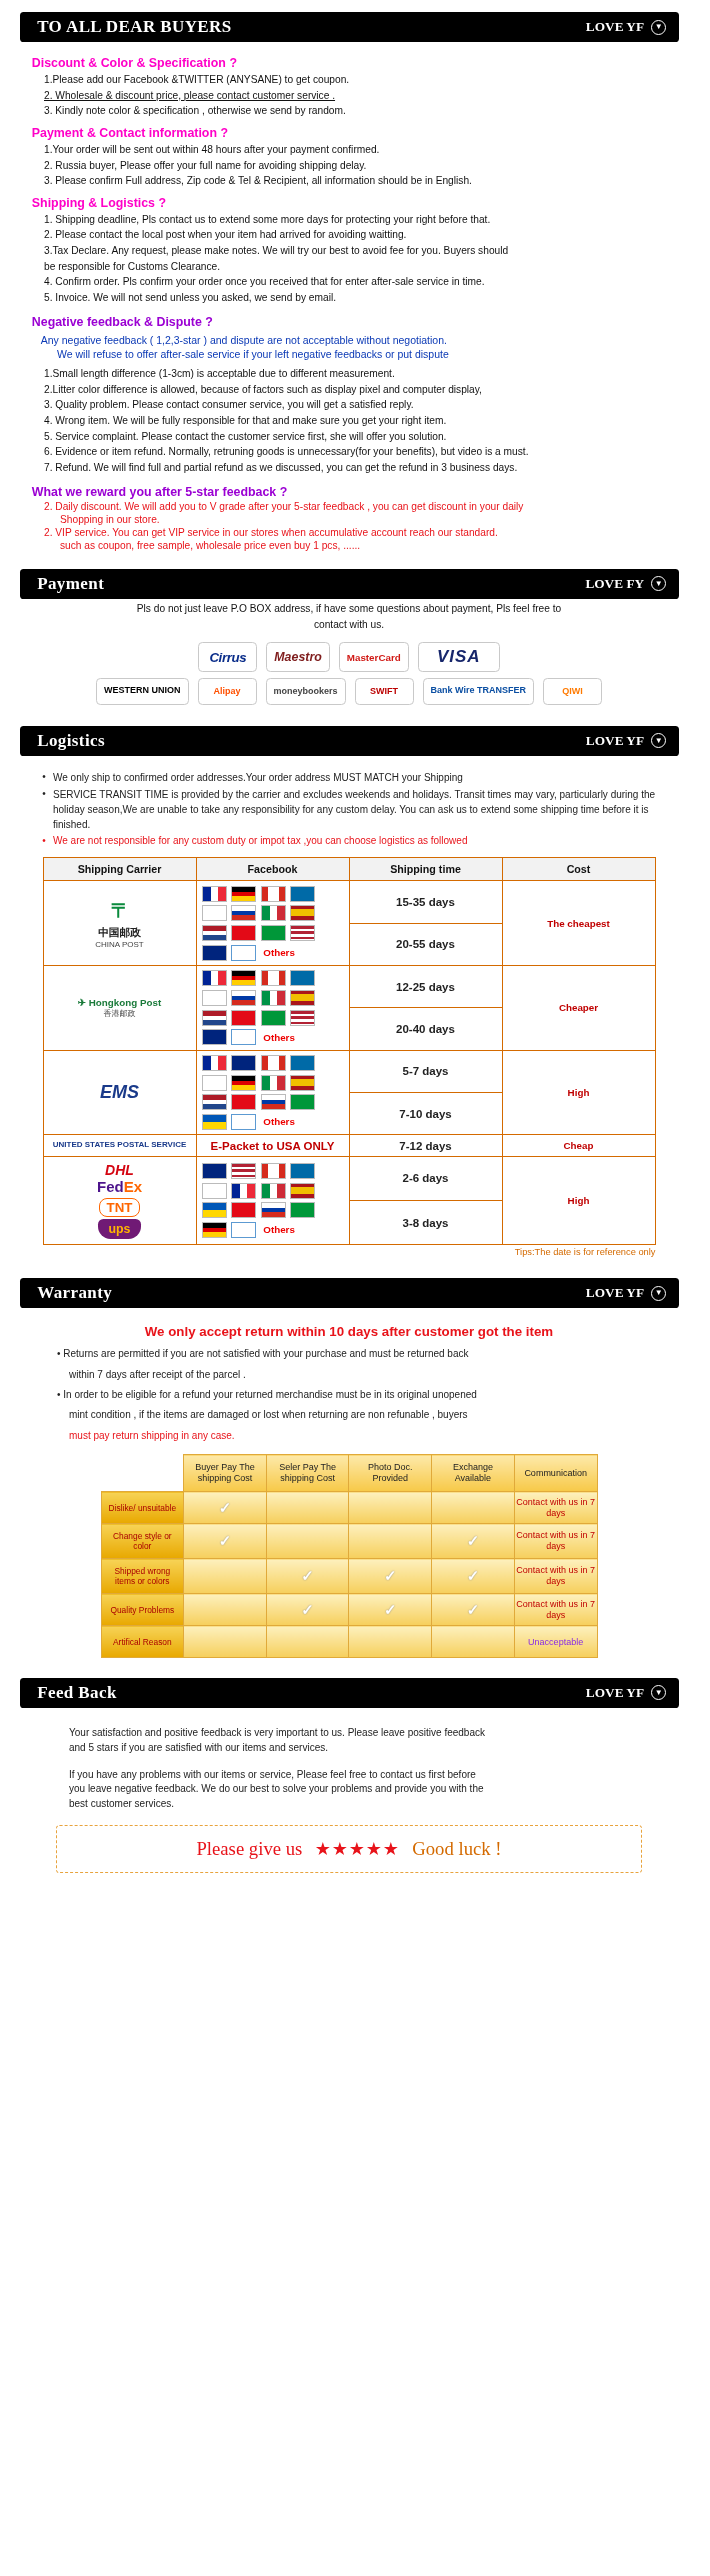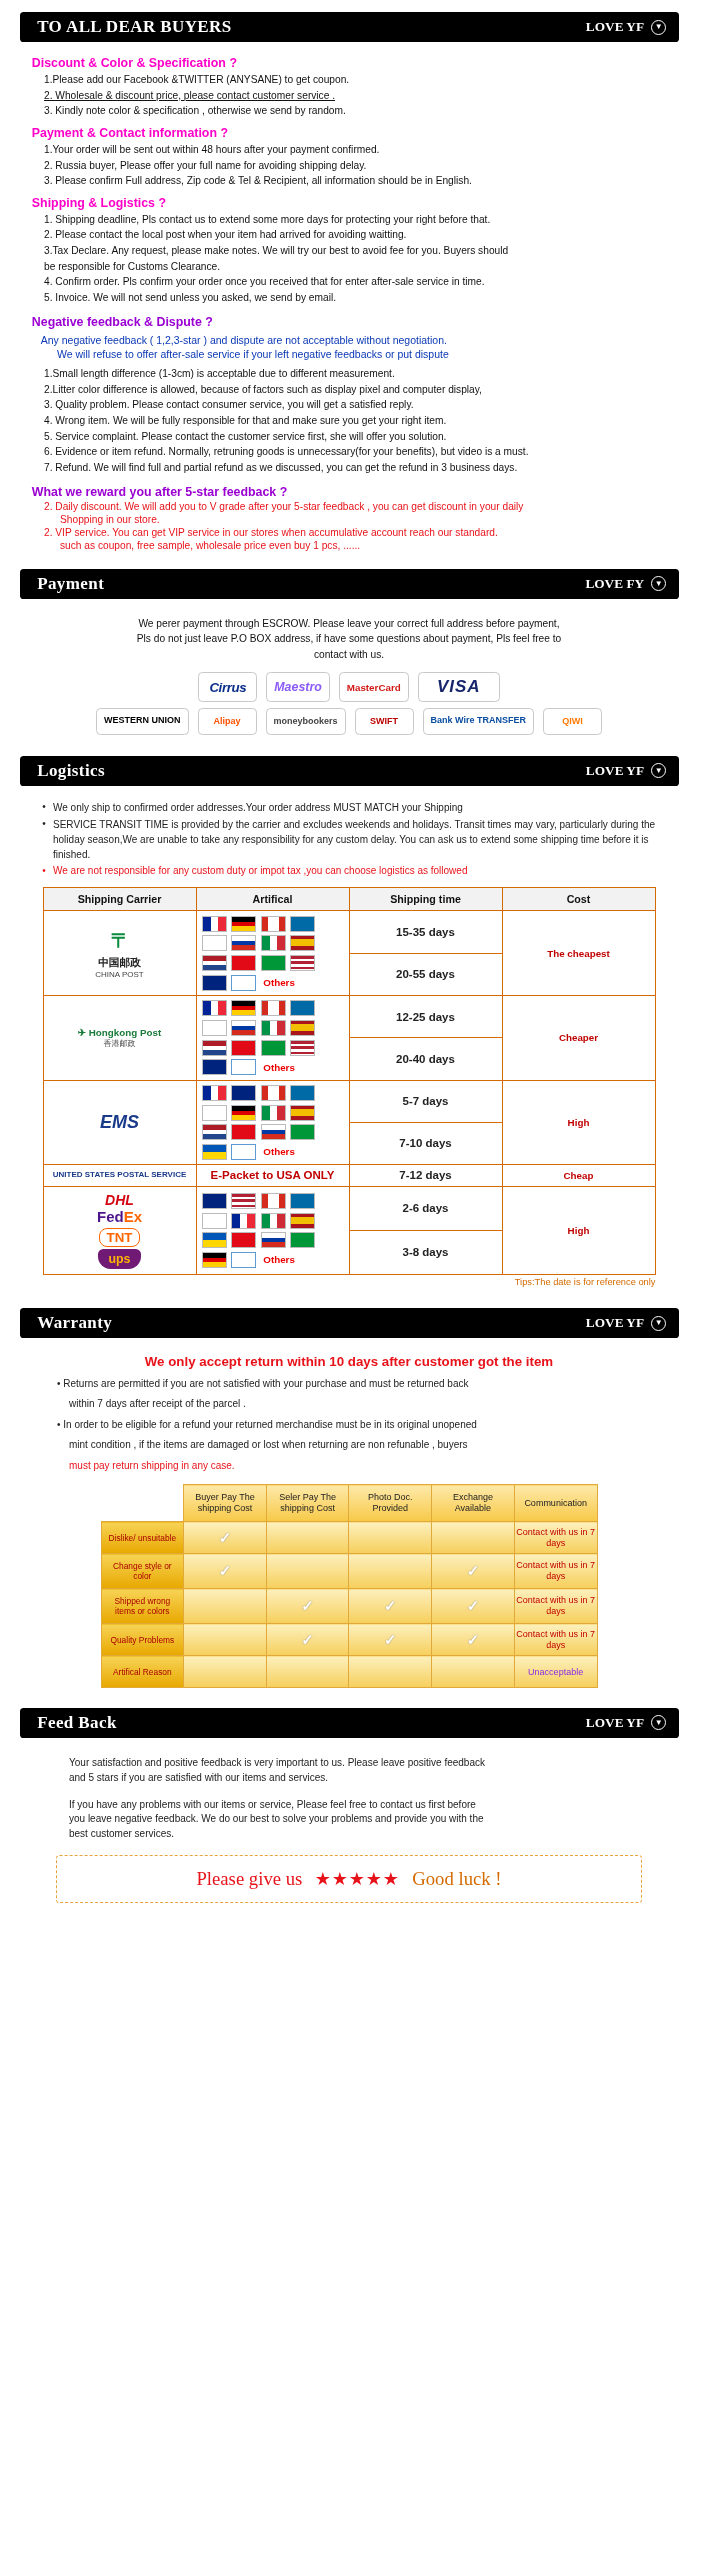--- a/index.html
+++ b/index.html
@@ -63,21 +63,21 @@
   .pay-text { text-align:center; font-size:10.2px; line-height:1.7; margin:9px 0 3.6px 0; color:#111; }
   .logos { margin-top:9px; }
   .logo-row { display:flex; justify-content:center; align-items:center; gap:9px; margin:5.3px 0; flex-wrap:nowrap; }
   .lg {
     border:0.9px solid #c9c9c9; border-radius:4.4px; background:#fff;
     height:30px; min-width:59px; display:flex; align-items:center; justify-content:center;
     padding:0 7px; font-size:9.8px; font-weight:bold;
   }
   .lg.small { height:27px; font-size:9px; }
   .lg-cirrus { color:#0a2d8a; font-style:italic; font-size:13.3px; letter-spacing:-0.4px; }
-  .lg-maestro { color:#8b5cf6; font-style:italic; font-size:12.4px; }
+  .lg-maestro { color:#7f1d1d; font-style:italic; font-size:12.4px; }
   .lg-mc { color:#d11a16; font-size:9.8px; font-weight:bold; }
   .lg-visa { color:#17266b; font-style:italic; font-weight:bold; font-size:17px; letter-spacing:0.9px; }
   .lg-wu { color:#000; font-size:8px; text-align:center; line-height:1.05; }
   .lg-ali { color:#ff5000; font-size:12.4px; font-weight:bold; }
   .lg-mb { color:#444; font-size:9px; }
   .lg-swift { color:#b00; font-size:9px; }
   .lg-bwt { color:#0a4ea2; font-size:8.4px; text-align:center; line-height:1.1; }
   .lg-qiwi { color:#ff7a00; font-size:12.4px; font-weight:bold; }
 
   
@@ -200,21 +200,20 @@
   </div>
 
   <div class="bar">
     <span class="title">Payment</span>
     <span class="right">
       <span>LOVE FY</span>
       <span class="circle">▼</span>
     </span>
   </div>
   <div class="body">
-    <div class="pay-text">We perer payment through ESCROW. Please leave your correct full address before payment,</div>
     <div class="pay-text" style="margin-top:-5.3px">Pls do not just leave P.O BOX address, if have some questions about payment, Pls feel free to</div>
     <div class="pay-text" style="margin-top:-5.3px">contact with us.</div>
 
     <div class="logos">
       <div class="logo-row">
         <span class="lg lg-cirrus">Cirrus</span>
         <span class="lg lg-maestro">Maestro</span>
         <span class="lg lg-mc">MasterCard</span>
         <span class="lg lg-visa" style="min-width:82px">VISA</span>
       </div>
@@ -240,21 +239,21 @@
     <ul class="dash">
       <li>We only ship to confirmed order addresses.Your order address MUST MATCH your Shipping</li>
       <li>SERVICE TRANSIT TIME is provided by the carrier and excludes weekends and holidays. Transit times may vary, particularly during the holiday season,We are unable to take any responsibility for any custom delay. You can ask us to extend some shipping time before it is finished.</li>
       <li class="red">We are not responsible for any custom duty or impot tax ,you can choose logistics as followed</li>
     </ul>
 
     <table class="ship">
       <tbody>
           <tr>
         <th>Shipping Carrier</th>
-        <th>Artifical</th>
+        <th>Facebook</th>
         <th>Shipping time</th>
         <th>Cost</th>
       </tr>
 
       <tr>
         <td class="carrier-cell" rowspan="2">
           <div class="cn-post-mark">〒</div>
           <div class="carrier-name">中国邮政</div>
           <div class="carrier-sub">CHINA POST</div>
         </td>

